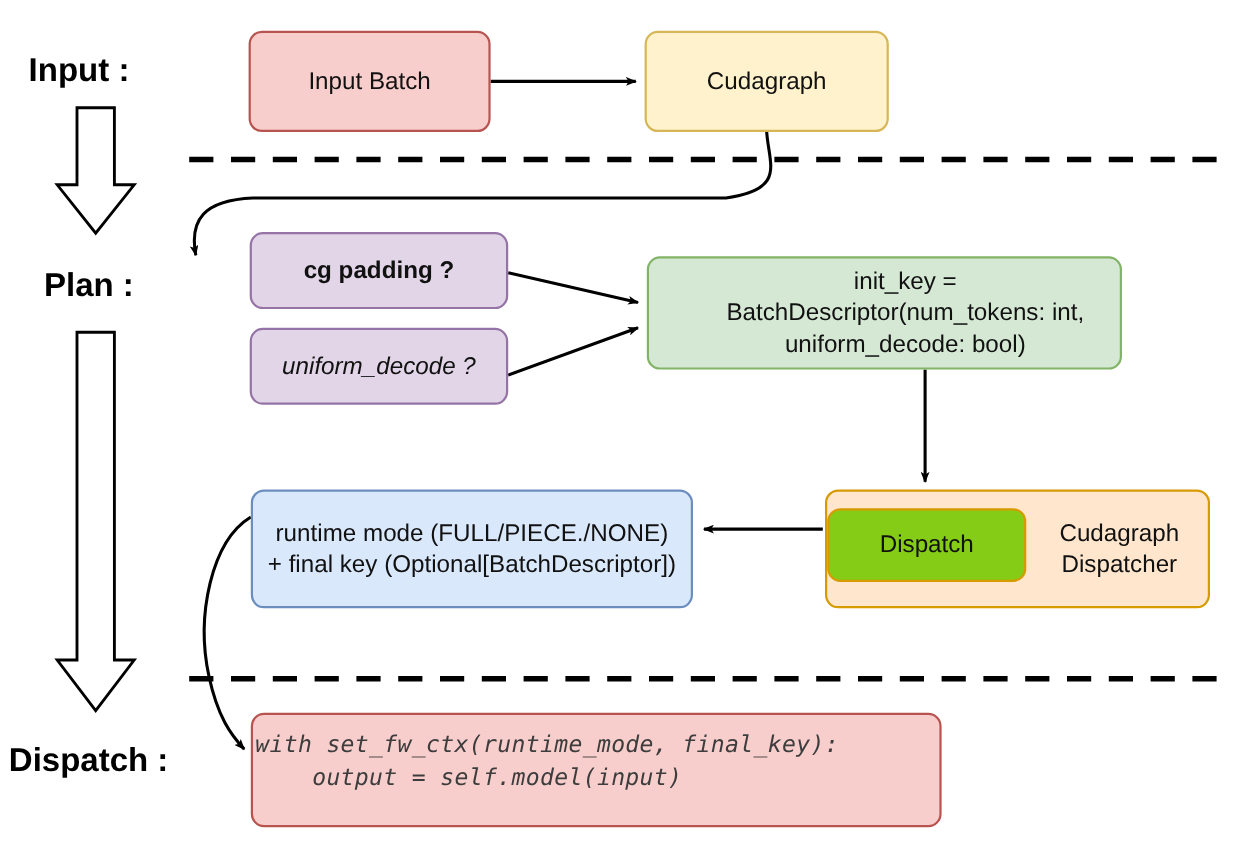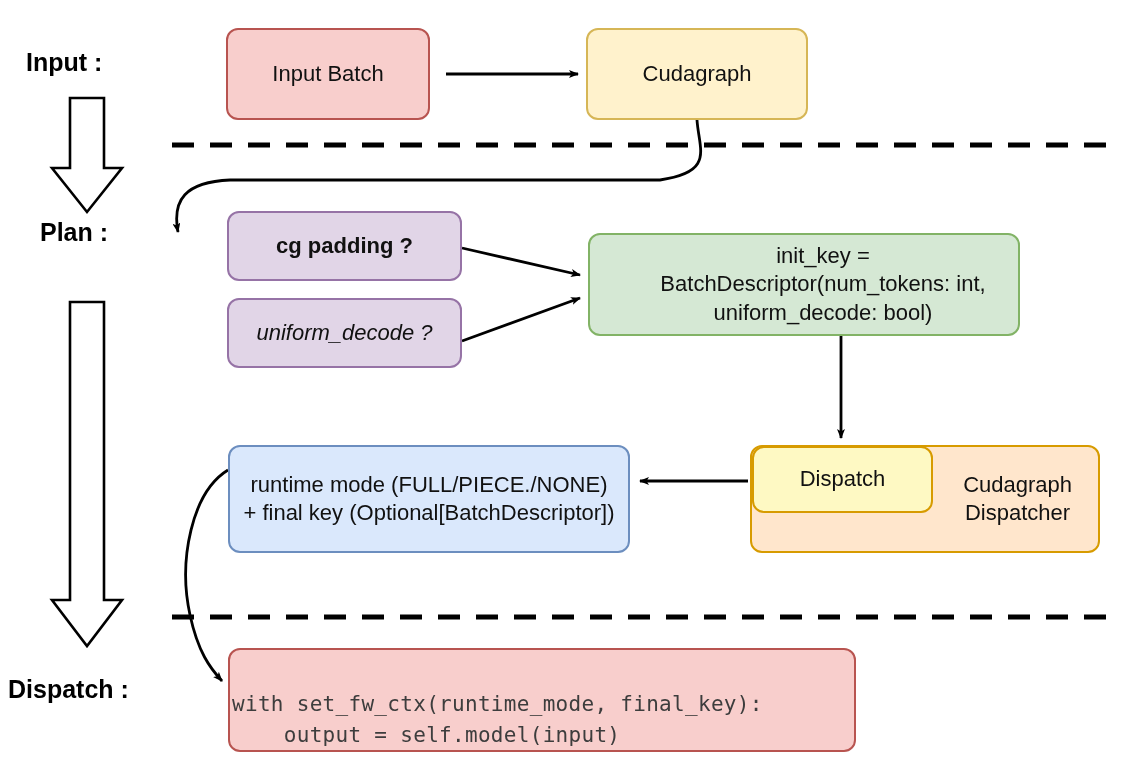--- a/index.html
+++ b/index.html
@@ -20,21 +20,21 @@
     left: 0;
     top: 0;
     width: 1142px;
     height: 770px;
     pointer-events: none;
   }
   .stage-label {
     position: absolute;
     font-family: "Liberation Sans", sans-serif;
     font-weight: bold;
-    font-size: 25px;
+    font-size: 30px;
     color: #000000;
     white-space: nowrap;
   }
   .node {
     position: absolute;
     box-sizing: border-box;
     border-radius: 12px;
     border-width: 2px;
     border-style: solid;
     display: flex;
@@ -42,40 +42,41 @@
     justify-content: center;
     text-align: center;
     font-family: "Liberation Sans", sans-serif;
     font-size: 22px;
     color: #111111;
     line-height: 1.28;
     padding: 0 8px;
   }
   .node.code {
     justify-content: flex-start;
-    align-items: flex-end;
+    align-items: flex-start;
     text-align: left;
     font-family: "DejaVu Serif", serif;
     padding: 12px 0 0 2px;
+    font-style: italic;
   }
   .code-text {
     font-family: "DejaVu Sans Mono", monospace;
     font-size: 21px;
     color: #3d3d3d;
     white-space: pre;
     line-height: 1.45;
     letter-spacing: 0.3px;
   }
   .n-input-batch  { background:#f8cecc; border-color:#b85450; }
   .n-preprocess   { background:#ffe6cc; border-color:#d6b656; }
   .n-preprocess   { background:#fff2cc; border-color:#d6b656; }
   .n-purple       { background:#e1d5e7; border-color:#9673a6; }
   .n-green        { background:#d5e8d4; border-color:#82b366; }
   .n-outer-orange { background:#ffe6cc; border-color:#d79b00; }
-  .n-dispatch     { background:#fef9c3; border-color:#d79b00; }
+  .n-dispatch     { background:#84cc16; border-color:#d79b00;margin-top:16px; }
   .n-blue         { background:#dae8fc; border-color:#6c8ebf; }
   .n-code         { background:#f8cecc; border-color:#b85450; }
 </style>
 </head>
 <body>
 
 <div id="canvas">
 
   <svg class="layer" viewBox="0 0 1142 770">
     <defs>
@@ -99,24 +100,24 @@
     <path d="M462,341 L580,298" fill="none" stroke="#000000" stroke-width="2.8" marker-end="url(#arrowhead)"></path>
 
     <path d="M841,336 L841,438" fill="none" stroke="#000000" stroke-width="2.8" marker-end="url(#arrowhead)"></path>
 
     <path d="M748,481 L640,481" fill="none" stroke="#000000" stroke-width="2.8" marker-end="url(#arrowhead)"></path>
 
     <path d="M228,470 C192,492 178,560 190,615 C198,652 210,668 222,681" fill="none" stroke="#000000" stroke-width="2.8" marker-end="url(#arrowhead)"></path>
   </svg>
 
   <div class="stage-label" style="left:26px; top:48px;">Input :</div>
-  <div class="stage-label" style="left:40px; top:218px;">Plan :</div>
+  <div class="stage-label" style="left:40px; top:243px;">Plan :</div>
   <div class="stage-label" style="left:8px; top:675px;">Dispatch :</div>
 
-  <div class="node n-input-batch" style="left:226px; top:28px; width:204px; height:92px;">
+  <div class="node n-input-batch" style="left:226px; top:28px; width:220px; height:92px;">
     <span>Input Batch</span>
   </div>
 
   <div class="node n-preprocess" style="left:586px; top:28px; width:222px; height:92px;">
     <span>Cudagraph</span>
   </div>
 
   <div class="node n-purple" style="left:227px; top:211px; width:235px; height:70px;font-weight:bold;">
     <span>cg padding ?</span>
   </div>

